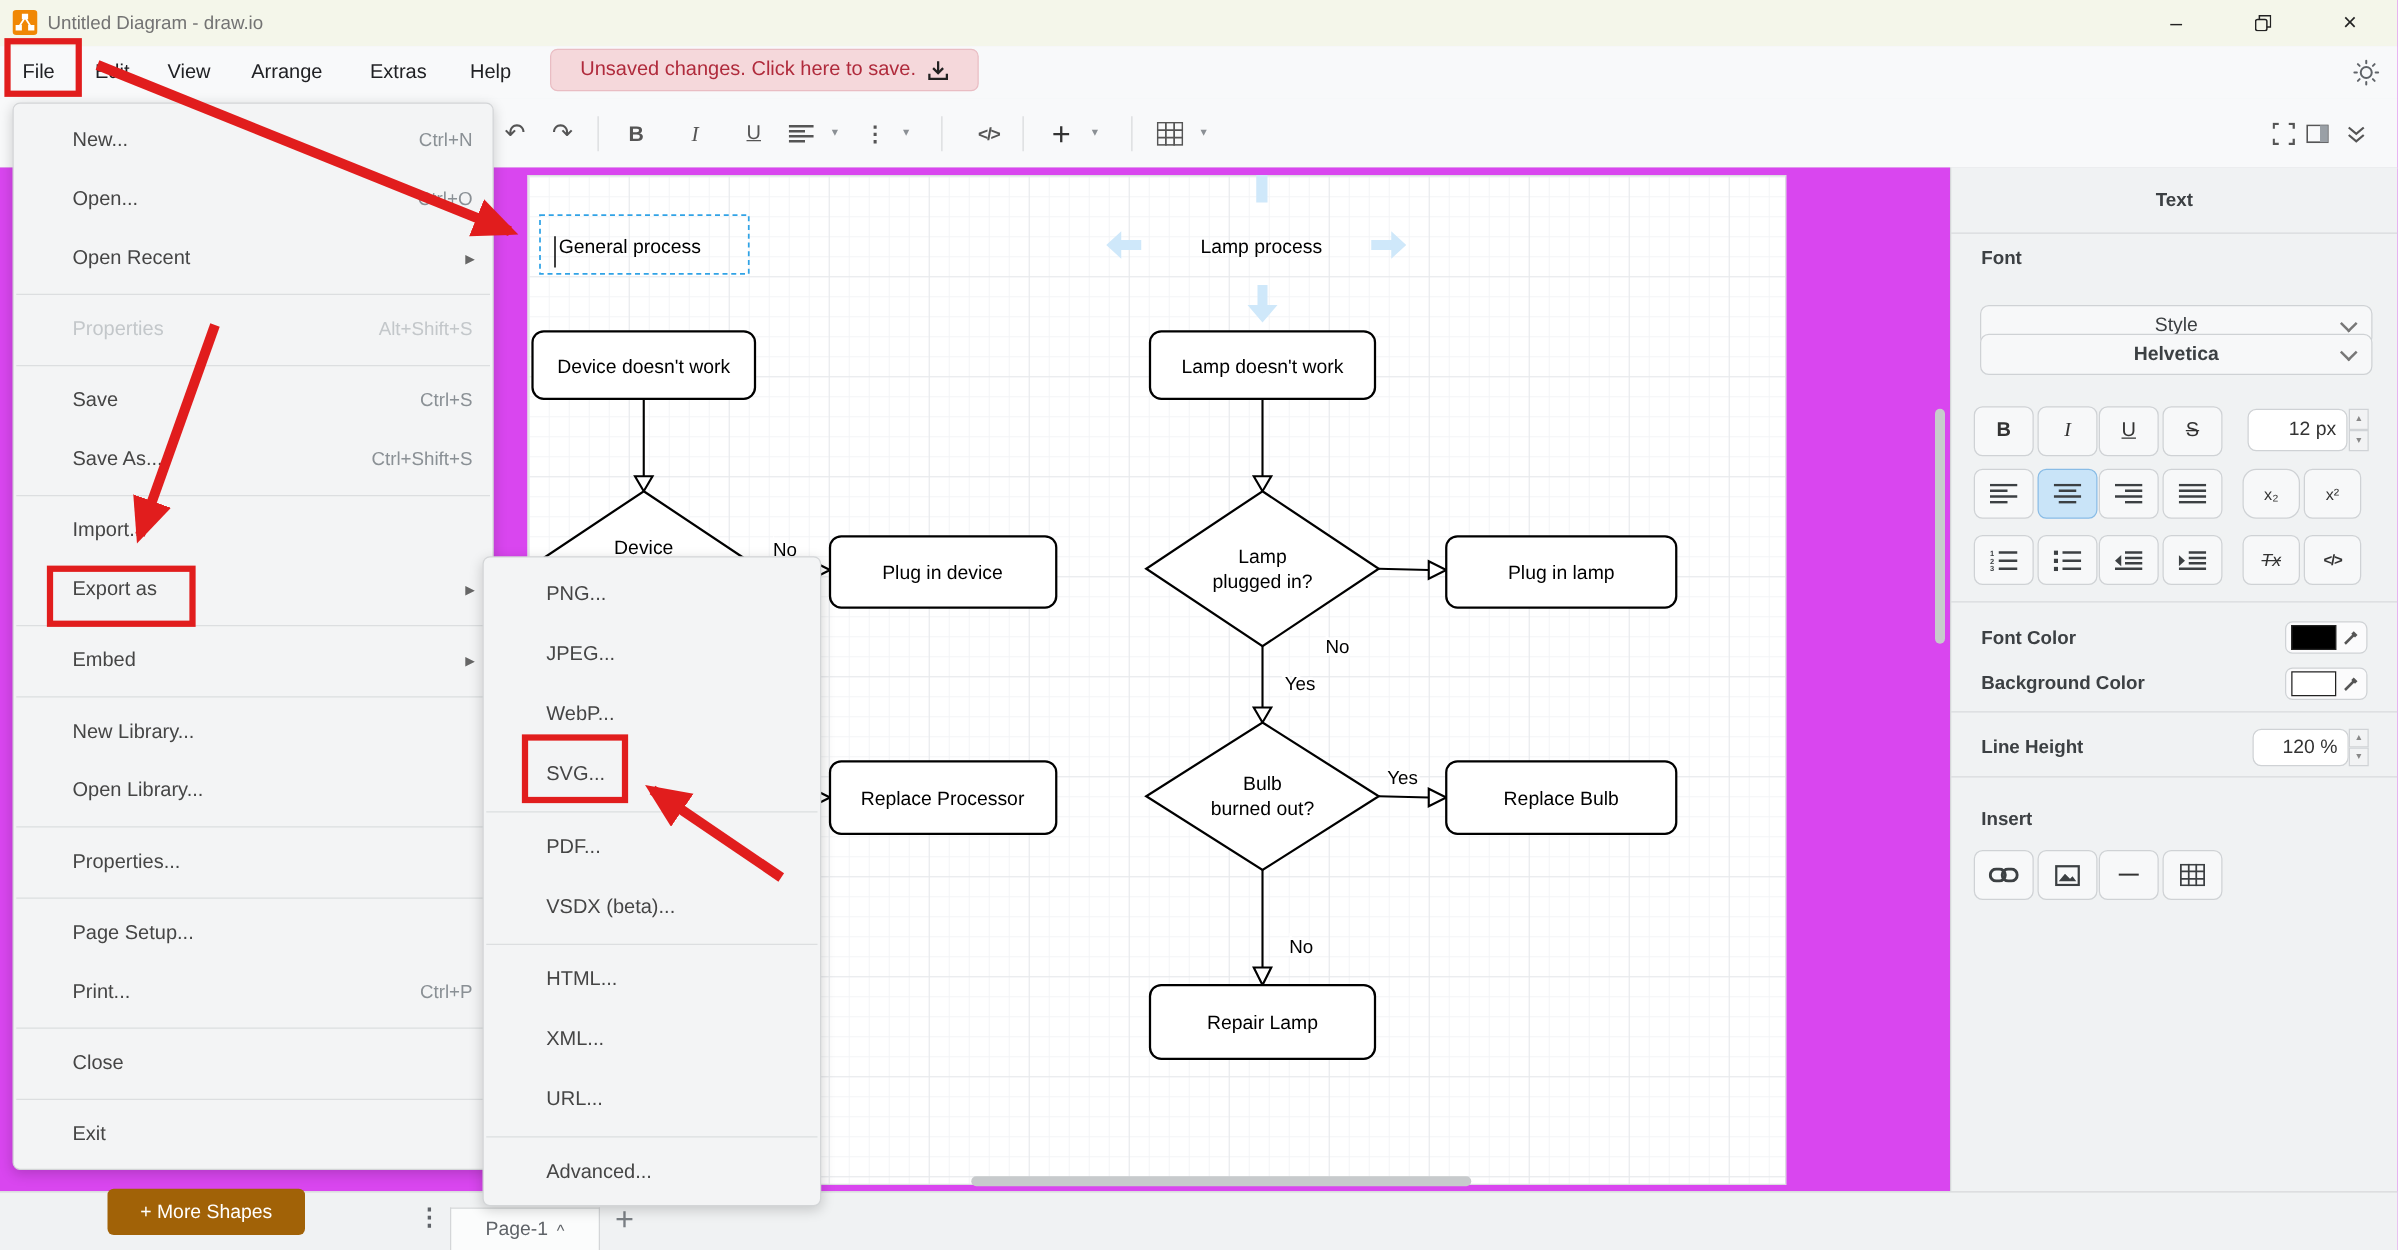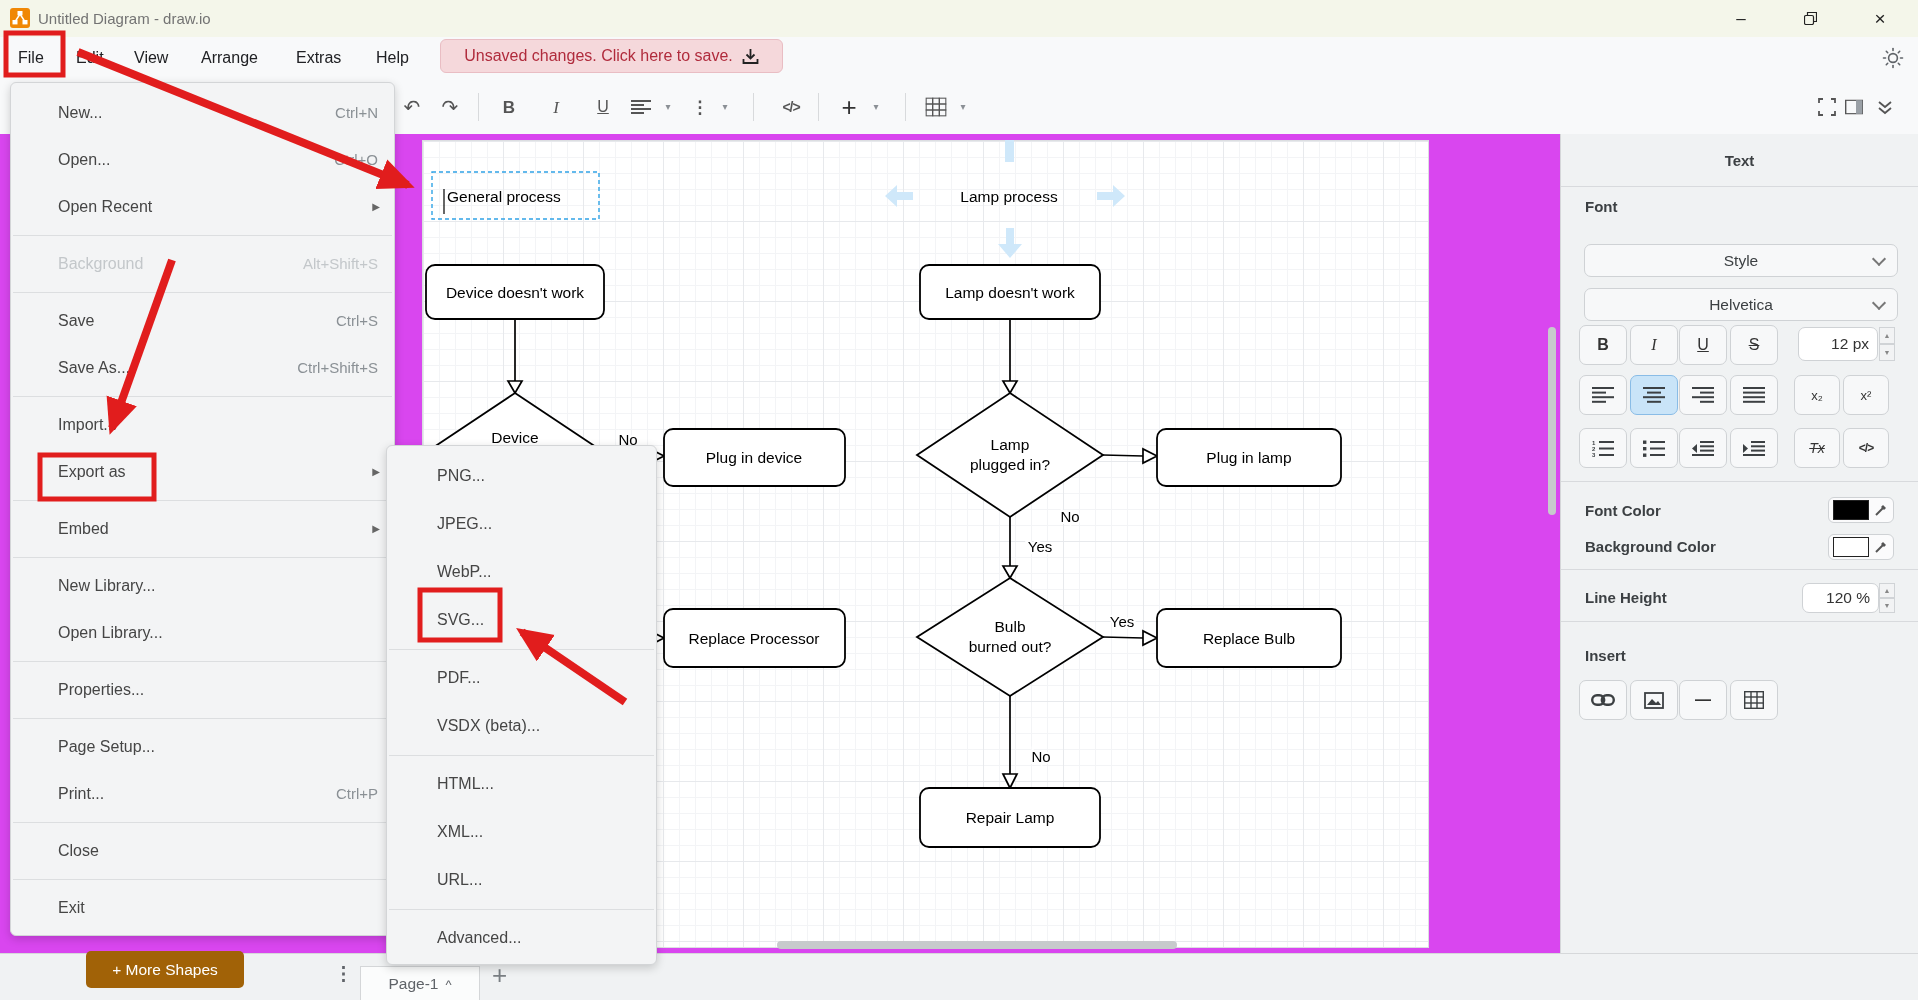--- a/index.html
+++ b/index.html
@@ -264,21 +264,21 @@
 </div>
 
 <div id="panel">
   <div id="panel-header">Text</div>
   <div class="plabel" style="left:24px;top:64px;">Font</div>
 
   <div class="dropdown" style="top:110px;">
     <span>Style</span>
     <span class="dd-chev"></span>
   </div>
-  <div class="dropdown" style="top:154px;">
+  <div class="dropdown" style="top:133px;font-weight:bold;">
     <span>Helvetica</span>
     <span class="dd-chev"></span>
   </div>
 
   <div class="pbtn" style="left:18px;top:191px;font-weight:bold;font-size:16px;">B</div>
   <div class="pbtn" style="left:69px;top:191px;font-style:italic;font-family:'Liberation Serif',serif;font-size:16px;">I</div>
   <div class="pbtn" style="left:118px;top:191px;text-decoration:underline;font-size:16px;">U</div>
   <div class="pbtn" style="left:169px;top:191px;text-decoration:line-through;font-size:16px;">S</div>
   <div class="pinput" style="left:237px;top:193px;width:80px;height:34px;">12 px</div>
   <div class="stepper" style="left:318px;top:193px;">
@@ -319,21 +319,21 @@
   <div class="pbtn" style="left:169px;top:241px;">
     <svg width="22" height="16" viewBox="0 0 22 16">
         <g stroke="#3c4043" stroke-width="2">
           <line x1="0" y1="1" x2="22" y2="1"></line>
           <line x1="0" y1="5.6" x2="22" y2="5.6"></line>
           <line x1="0" y1="10.2" x2="22" y2="10.2"></line>
           <line x1="0" y1="14.8" x2="22" y2="14.8"></line>
         </g>
       </svg>
   </div>
-  <div class="pbtn" style="left:233px;top:241px;width:44px;font-size:13px;">x₂</div>
+  <div class="pbtn" style="left:233px;top:241px;width:44px;font-size:13px;border-radius:11px;">x₂</div>
   <div class="pbtn" style="left:282px;top:241px;width:44px;font-size:13px;">x²</div>
 
   <div class="pbtn" style="left:18px;top:294px;">
     <svg width="22" height="17" viewBox="0 0 22 17">
         <g stroke="#3c4043" stroke-width="2">
           <line x1="7" y1="2" x2="22" y2="2"></line>
           <line x1="7" y1="8.5" x2="22" y2="8.5"></line>
           <line x1="7" y1="15" x2="22" y2="15"></line>
         </g>
         <text x="0" y="5" font-size="6" fill="#3c4043" font-weight="bold">1</text>
@@ -455,21 +455,21 @@
   <div class="mi">
       <span>Open...</span>
       <span class="ms">Ctrl+O</span>
     </div>
   <div class="mi">
       <span>Open Recent</span>
       <span class="arr">▶</span>
     </div>
   <div class="msep"></div>
   <div class="mi dis">
-      <span>Background</span>
+      <span>Properties</span>
       <span class="ms">Alt+Shift+S</span>
     </div>
   <div class="msep"></div>
   <div class="mi">
       <span>Save</span>
       <span class="ms">Ctrl+S</span>
     </div>
   <div class="mi">
       <span>Save As...</span>
       <span class="ms">Ctrl+Shift+S</span>

